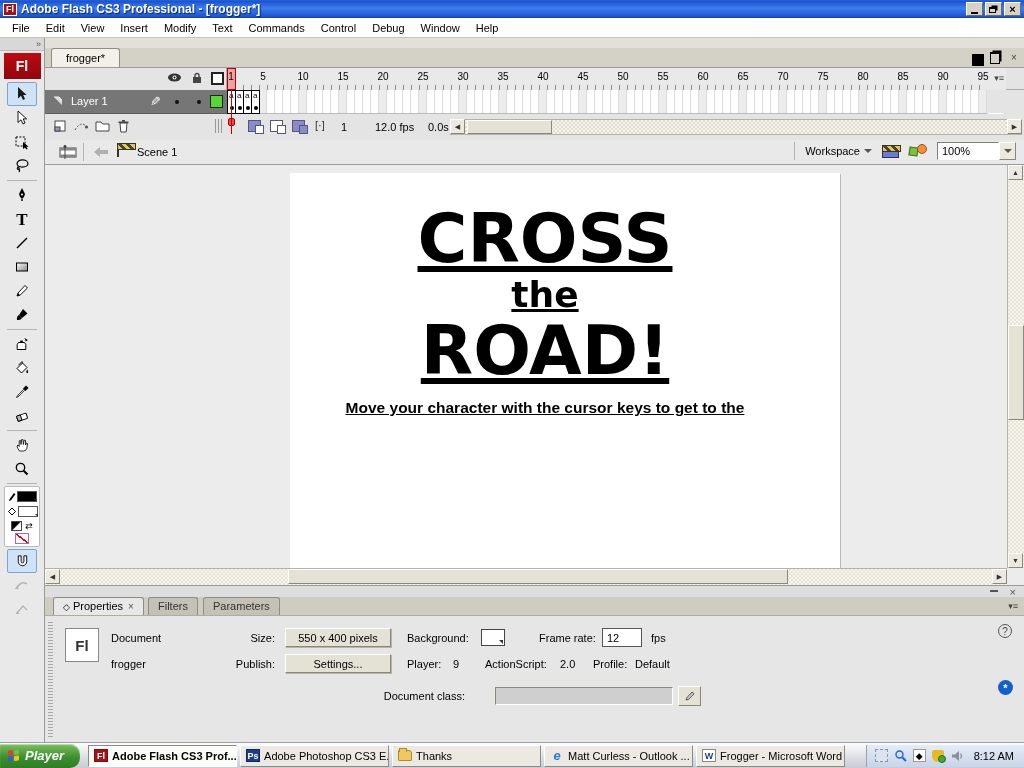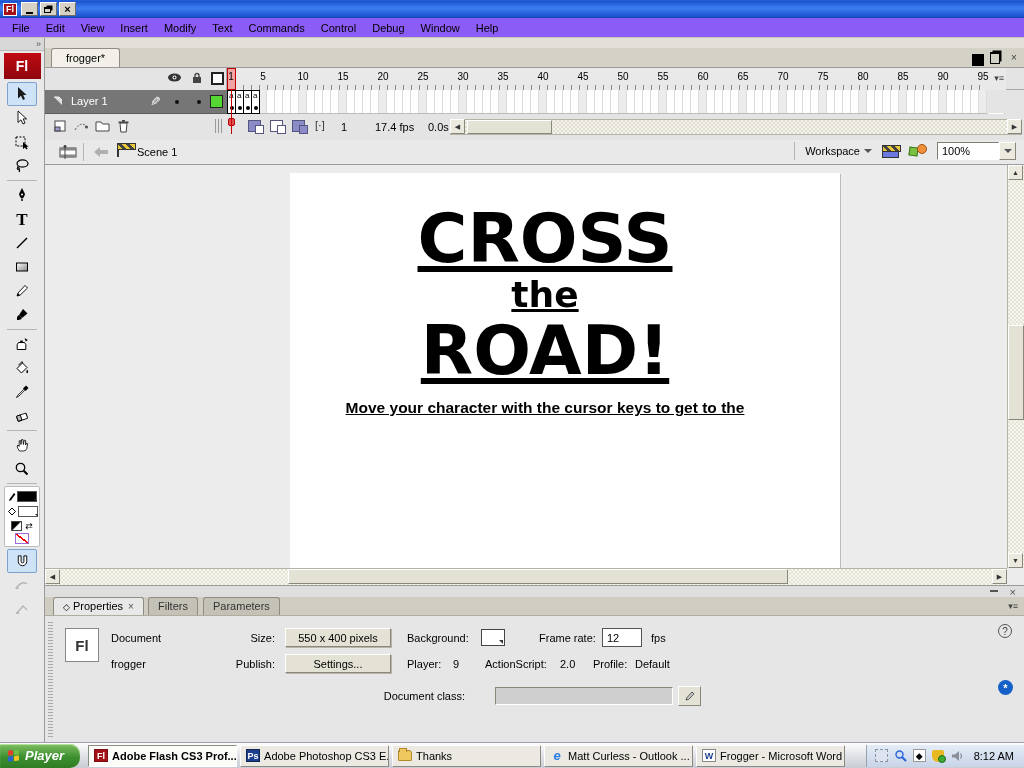--- a/index.html
+++ b/index.html
@@ -15,21 +15,21 @@
     display:flex; align-items:center; justify-content:center; border:1px solid #fff; margin-right:4px; }
   .title-text { color:#fff; font-weight:bold; font-size:12px; text-shadow:1px 1px 1px #00237d; flex:1; white-space:nowrap; }
   .win-btns { display:flex; gap:2px; }
   .win-btn { width:17px; height:14px; background:#d6d2c6; border:1px solid; border-color:#fff #6a6a6a #6a6a6a #fff;
     display:flex; align-items:center; justify-content:center; font-size:9px; font-weight:bold; color:#000; }
   .g-min { display:block; width:7px; height:2px; background:#000; margin-top:7px; }
   .g-restore { display:block; width:7px; height:6px; border:1px solid #000; border-top-width:2px; box-shadow:2px -2px 0 -0.5px #000; margin:2px 2px 0 0; }
   .g-close { font-size:11px; line-height:10px; }
 
   
-  .menubar { position:absolute; left:0; top:18px; width:1024px; height:20px; background:#8b5cf6;
+  .menubar { position:absolute; left:0; top:18px; width:1024px; height:20px; background:#ffffff;
     border-bottom:1px solid #c8c4b4; display:flex; align-items:center; padding-left:4px; }
   .menu-item { padding:2px 8px; font-size:11px; cursor:default; }
 
   
   .main { position:absolute; left:0; top:38px; right:0; bottom:26px; background:#e8e8e8; }
 
   
   .tools { position:absolute; left:0; top:0; width:45px; bottom:0; background:#e9e9e9; border-right:1px solid #9a9a9a; }
   .tools-top { height:13px; background:#d8d8d8; color:#555; font-size:9px; text-align:right; padding-right:3px; line-height:12px; border-bottom:1px solid #bbb; }
   .fl-logo { width:37px; height:26px; margin:2px auto 3px; background:linear-gradient(#c00a12,#8f060d); color:#fff;
@@ -217,20 +217,21 @@
   .ti-shield::after { content:""; position:absolute; right:-2px; bottom:-1px; width:6px; height:6px; border-radius:50%; background:#3faa36; border:1px solid #1f6e1a; }
   .clock { font-size:11px; padding-left:4px; }
 </style>
 </head>
 <body>
 
 <div class="screen">
 
   <div class="titlebar">
     <span class="fl-badge">Fl</span>
+    <span class="title-text">Adobe Flash CS3 Professional - [frogger*]</span>
     <span class="win-btns">
       <span class="win-btn">
           <span class="g-min"></span>
         </span>
       <span class="win-btn">
           <span class="g-restore"></span>
         </span>
       <span class="win-btn g-close">×</span>
     </span>
   </div>
@@ -519,21 +520,21 @@
               <span class="ov"></span>
             </span>
           <span class="onion ob2" style="left:225px;">
               <span class="ov"></span>
             </span>
           <span class="onion ob1 solid" style="left:247px;">
               <span class="ov"></span>
             </span>
           <span class="onion obrack" style="left:270px;">[·]</span>
           <span class="st-text" style="left:296px;">1</span>
-          <span class="st-text" style="left:330px;">17.4 fps</span>
+          <span class="st-text" style="left:330px;">12.0 fps</span>
           <span class="st-text" style="left:383px;">0.0s</span>
           <span class="tl-hscroll">
               <span class="tl-hthumb"></span>
             </span>
           <span class="sb-btn tl-harrow-l" style="left:405px; top:5px; position:absolute;">◀</span>
           <span class="sb-btn tl-harrow-r">▶</span>
         </div>
       </div>
 
       <div class="editbar">

